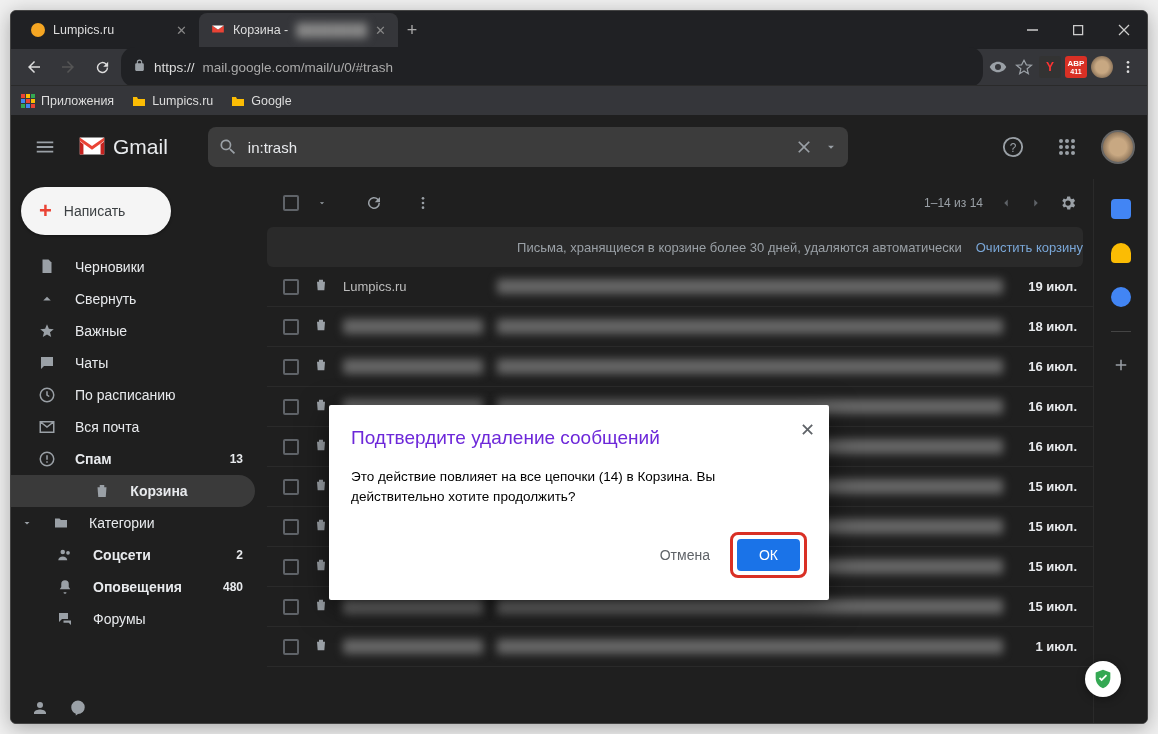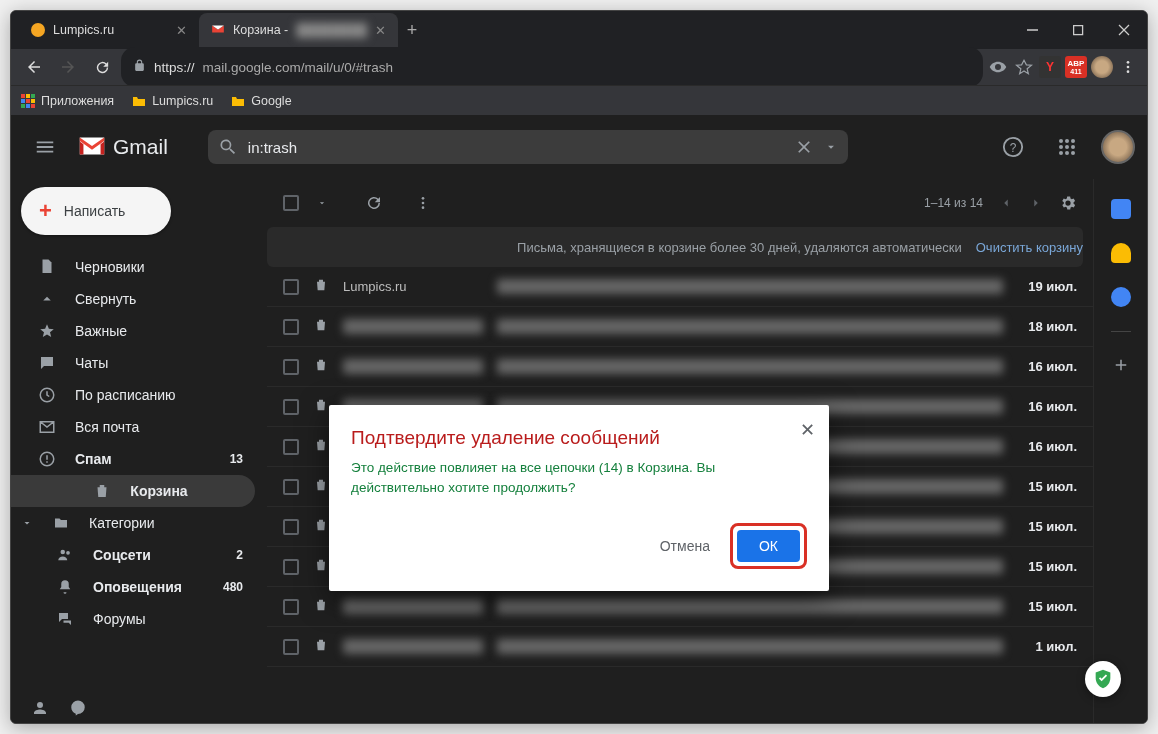--- a/index.html
+++ b/index.html
@@ -21,21 +21,21 @@
   .urlbox { flex: 1; height: 40px; background: #202124; border-radius: 14px; display: flex; align-items: center; padding: 0 12px; gap: 8px; color: #aaa; font-size: 13.5px; }
   .lock { color: #888; }
   .exticon { width: 22px; height: 22px; display: flex; align-items: center; justify-content: center; color: #aaa; cursor: pointer; }
   .bookbar { height: 30px; background: #35363a; border-top: 1px solid #2a2a2a; display: flex; align-items: center; padding: 0 10px; gap: 18px; font-size: 12.5px; color: #ddd; }
   .bk { display: flex; align-items: center; gap: 6px; cursor: pointer; }
   .content { flex: 1; display: flex; flex-direction: column; background: #1f1f1f; position: relative; }
   .gm-head { height: 64px; display: flex; align-items: center; padding: 0 12px; gap: 10px; }
   .hamb { width: 44px; height: 44px; display: flex; align-items: center; justify-content: center; color: #9aa0a6; cursor: pointer; }
   .logo { display: flex; align-items: flex-start; gap: 6px; }
   .logo-g { font-size: 21px; color: #e8eaed; font-weight: 400; }
-  .search { flex: 1; max-width: 640px; height: 34px; background: #3c3c3c; border-radius: 8px; display: flex; align-items: center; padding: 0 10px; gap: 10px; margin-left: 30px; }
+  .search { flex: 1; max-width: 640px; height: 40px; background: #3c3c3c; border-radius: 8px; display: flex; align-items: center; padding: 0 10px; gap: 10px; margin-left: 30px; }
   .search input { flex: 1; background: transparent; border: 0; color: #e8eaed; font-size: 15px; outline: none; }
   .hicons { margin-left: auto; display: flex; align-items: center; gap: 14px; }
   .hicon { width: 40px; height: 40px; display: flex; align-items: center; justify-content: center; color: #9aa0a6; cursor: pointer; }
   .avatar { width: 34px; height: 34px; border-radius: 50%; background: radial-gradient(circle, #c8a882 40%, #5a4838); border: 2px solid #666; }
   .gm-body { flex: 1; display: flex; overflow: hidden; }
   .gm-side { width: 256px; display: flex; flex-direction: column; padding-top: 8px; }
   .compose { height: 48px; width: 150px; margin-left: 10px; margin-bottom: 16px; background: #f5f5f5; border-radius: 24px; display: flex; align-items: center; padding: 0 18px; gap: 12px; font-size: 14px; color: #3c4043; cursor: pointer; box-shadow: 0 1px 3px rgba(0,0,0,0.4); }
   .plus { font-size: 22px; font-weight: bold; }
   .plus .r{color:#ea4335}
   .sitem { height: 32px; display: flex; align-items: center; padding: 0 12px 0 26px; gap: 18px; font-size: 14px; color: #e8eaed; cursor: pointer; border-radius: 0 16px 16px 0; margin-right: 12px; }
@@ -53,24 +53,24 @@
   .mrow .blur { filter: blur(4px); background: #666; color: transparent; border-radius: 3px; }
   .mrow .sender { width: 140px; }
   .mrow .subj { flex: 1; }
   .mrow .date { width: 60px; text-align: right; font-weight: 700; color: #e8eaed; }
   .cb { width: 16px; height: 16px; border: 2px solid #5f6368; border-radius: 2px; }
   .trash { color: #9aa0a6; }
   .gm-right { width: 54px; background: #1f1f1f; border-left: 1px solid #2a2a2a; display: flex; flex-direction: column; align-items: center; padding-top: 20px; gap: 24px; }
   .rdot { width: 20px; height: 20px; border-radius: 4px; }
   .modal-backdrop { position: absolute; inset: 0; display: flex; align-items: flex-start; justify-content: center; padding-top: 290px; pointer-events: none; }
   .modal { width: 500px; background: #fff; border-radius: 2px; box-shadow: 0 8px 30px rgba(0,0,0,0.5); padding: 22px; display: flex; flex-direction: column; gap: 4px; pointer-events: auto; }
-  .modal h3 { font-size: 19px; font-weight: 400; color: #b91c1c; margin-bottom: 5px; }
+  .modal h3 { font-size: 19px; font-weight: 400; color: #6d28d9; margin-bottom: 14px; }
   .modal .mclose { position: absolute; top: 14px; right: 14px; color: #5f6368; cursor: pointer; font-size: 18px; }
   .modal { position: relative; }
-  .modal p { font-size: 13.5px; color: #15803d; line-height: 1.5; }
+  .modal p { font-size: 13.5px; color: #000000; line-height: 1.5; }
   .mbuttons { display: flex; justify-content: flex-end; gap: 8px; margin-top: 20px; align-items: center; }
   .mbtn-c { padding: 8px 12px; font-size: 14px; color: #5f6368; cursor: pointer; }
   .mbtn-ok-wrap { border: 3px solid #d93025; border-radius: 8px; padding: 4px; }
   .mbtn-ok { background: #1a73e8; color: #fff; padding: 8px 22px; border-radius: 4px; font-size: 14px; font-weight: 500; cursor: pointer; }
   .greenbadge { position: absolute; bottom: 26px; right: 26px; width: 36px; height: 36px; border-radius: 50%; background: #fff; display: flex; align-items: center; justify-content: center; box-shadow: 0 2px 8px rgba(0,0,0,0.4); }
   .greenbadge svg { width: 22px; height: 22px; }
   .blurtab { filter: blur(4px); color: #888; }
 </style>
 </head>
 <body>

